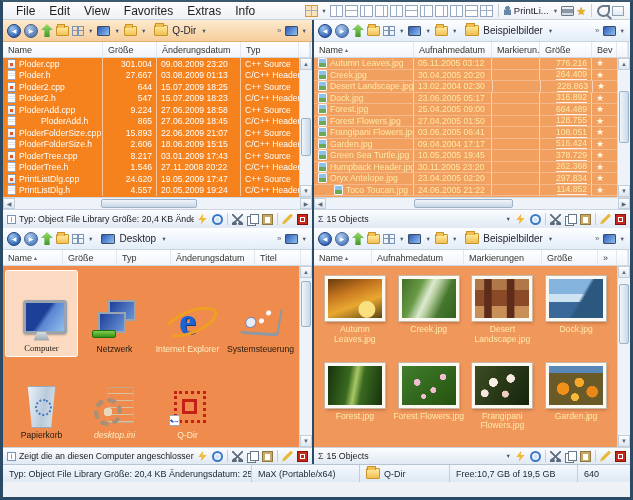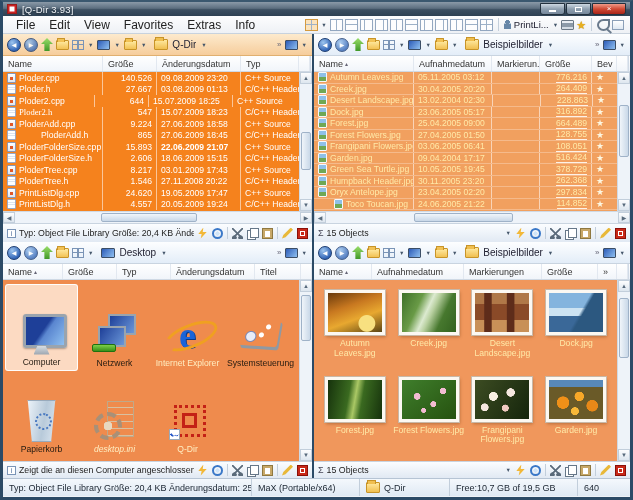--- a/index.html
+++ b/index.html
@@ -102,21 +102,21 @@
   .si-paste{background:#c8a868;border:1px solid #8f7840;position:relative;}
   .si-paste::after{content:"";position:absolute;left:2px;top:2px;right:2px;bottom:1px;background:#fff;}
   .si-rename{background:#e8b838;clip-path:polygon(0 100%,12% 68%,80% 0,100% 20%,32% 88%);}
   .si-qdir-mini{background:#c82818;border:1px solid #8a1008;position:relative;}
   .si-qdir-mini::after{content:"";position:absolute;left:2px;top:2px;right:2px;bottom:2px;border:1.5px solid #fff;}
   .psep{width:1px;height:12px;background:#c2cedb;}
   
   .bl .iconarea{background:#ef8b4d;}
   .iconarea{flex:1;display:grid;grid-template-columns:repeat(4,1fr);grid-template-rows:1fr 1fr;padding:4px 2px;}
   .dcell{display:flex;flex-direction:column;align-items:center;justify-content:flex-end;padding:3px 2px;border-radius:3px;position:relative;}
-  .dcell.sel{background:rgba(255,238,224,.8);border:1px solid rgba(255,255,255,.95);}
+  .dcell.sel{background:rgba(255,238,224,.8);border:1px solid rgba(255,255,255,.95);font-family:Liberation Serif, serif;}
   .dlabel{font-size:8.6px;color:#221a10;margin-top:3px;text-align:center;line-height:9px;}
   .dlabel.light{color:#ffeec2;}
   .dlabel.it{font-style:italic;}
   .dk{width:46px;height:42px;position:relative;flex:none;}
   .dk-folder::before{content:"";position:absolute;left:4px;top:4px;width:34px;height:32px;background:linear-gradient(#d8cc80,#a8a050);clip-path:polygon(0 10%,38% 10%,48% 22%,100% 22%,100% 100%,0 100%);}
   .dk-folder::after{content:"";position:absolute;left:10px;top:8px;width:34px;height:32px;background:linear-gradient(#f6e6a0,#e0c060);clip-path:polygon(0 10%,38% 10%,48% 22%,100% 22%,100% 100%,0 100%);box-shadow:inset 0 0 0 1px #b89838;}
   .dk-computer::before{content:"";position:absolute;left:4px;top:1px;width:38px;height:28px;border:3px solid #9aa4ae;border-radius:3px;background:linear-gradient(125deg,#1e3f98 0 45%,#5a86d0 55%,#8fc0f0);box-shadow:0 1px 2px rgba(0,0,0,.3);}
   .dk-computer::after{content:"";position:absolute;left:15px;bottom:0;width:16px;height:9px;background:linear-gradient(#d8dde2,#9aa4ae);clip-path:polygon(25% 0,75% 0,100% 100%,0 100%);}
   .dk-network::before{content:"";position:absolute;right:2px;top:0;width:24px;height:17px;border:2px solid #9aa4ae;background:linear-gradient(125deg,#1e3f98,#6a96d8);}
   .dk-network::after{content:"";position:absolute;right:12px;top:12px;width:24px;height:17px;border:2px solid #9aa4ae;background:linear-gradient(125deg,#1e3f98,#6a96d8);}
@@ -151,33 +151,20 @@
   .mainstatus{height:18px;background:linear-gradient(#f4f8fc,#dfe9f4);border-top:1px solid #b6c4d4;display:flex;align-items:center;font-size:9px;color:#1a2430;}
   .mseg{padding:0 6px;border-right:1px solid #c2cedb;white-space:nowrap;overflow:hidden;display:flex;align-items:center;gap:4px;height:100%;}
   .mseg.grow{flex:1;}
   .mseg:last-child{border-right:none;}
 </style>
 </head>
 <body>
 
 <div class="window">
 
-  <div class="titlebar">
-    <span class="app-icon"></span>
-    <span class="title">[Q-Dir 3.93]</span>
-    <span class="winbtns">
-      <span class="wb">
-          <span class="minglyph"></span>
-        </span>
-      <span class="wb">
-          <span class="maxglyph"></span>
-        </span>
-      <span class="wb close">×</span>
-    </span>
-  </div>
 
   <div class="menurow">
     <div id="menus" style="display:flex">
         <span class="menu-item">File</span>
         <span class="menu-item">Edit</span>
         <span class="menu-item">View</span>
         <span class="menu-item">Favorites</span>
         <span class="menu-item">Extras</span>
         <span class="menu-item">Info</span>
       </div>
@@ -245,44 +232,44 @@
           <span class="hcell" style="flex: 1 1 0%;"></span>
           <span class="corner"></span>
         </div>
       <div class="pbody">
         <div class="listarea">
             <div class="frow">
               <span class="fcell" style="width: 100px; flex: 0 0 auto;">
                 <span class="fi fi-cpp"></span>
                 <span>Ploder.cpp</span>
               </span>
-              <span class="fcell num" style="width: 54px; flex: 0 0 auto;">140.526</span>
+              <span class="fcell num" style="width: 54px; flex: 0 0 auto;">301.004</span>
               <span class="fcell" style="width: 84px; flex: 0 0 auto;">09.08.2009 23:20</span>
               <span class="fcell last" style="flex: 1 1 0%;">C++ Source</span>
             </div>
             <div class="frow">
               <span class="fcell" style="width: 100px; flex: 0 0 auto;">
                 <span class="fi fi-h"></span>
                 <span>Ploder.h</span>
               </span>
               <span class="fcell num" style="width: 54px; flex: 0 0 auto;">27.667</span>
               <span class="fcell" style="width: 84px; flex: 0 0 auto;">03.08.2009 01:13</span>
               <span class="fcell last" style="flex: 1 1 0%;">C/C++ Header</span>
             </div>
             <div class="frow">
-              <span class="fcell" style="width: 92px; flex: 0 0 auto;">
+              <span class="fcell" style="width: 100px; flex: 0 0 auto;">
                 <span class="fi fi-cpp"></span>
                 <span>Ploder2.cpp</span>
               </span>
               <span class="fcell num" style="width: 54px; flex: 0 0 auto;">644</span>
               <span class="fcell" style="width: 84px; flex: 0 0 auto;">15.07.2009 18:25</span>
               <span class="fcell last" style="flex: 1 1 0%;">C++ Source</span>
             </div>
             <div class="frow">
-              <span class="fcell" style="width: 100px; flex: 0 0 auto; font-family: Liberation Serif, serif;">
+              <span class="fcell" style="width: 100px; flex: 0 0 auto;">
                 <span class="fi fi-h"></span>
                 <span>Ploder2.h</span>
               </span>
               <span class="fcell num" style="width: 54px; flex: 0 0 auto;">547</span>
               <span class="fcell" style="width: 84px; flex: 0 0 auto;">15.07.2009 18:23</span>
               <span class="fcell last" style="flex: 1 1 0%;">C/C++ Header</span>
             </div>
             <div class="frow">
               <span class="fcell" style="width: 100px; flex: 0 0 auto;">
                 <span class="fi fi-cpp"></span>
@@ -300,21 +287,21 @@
               <span class="fcell num" style="width: 54px; flex: 0 0 auto;">865</span>
               <span class="fcell" style="width: 84px; flex: 0 0 auto;">27.06.2009 18:45</span>
               <span class="fcell last" style="flex: 1 1 0%;">C/C++ Header</span>
             </div>
             <div class="frow">
               <span class="fcell" style="width: 100px; flex: 0 0 auto;">
                 <span class="fi fi-cpp"></span>
                 <span>PloderFolderSize.cpp</span>
               </span>
               <span class="fcell num" style="width: 54px; flex: 0 0 auto;">15.893</span>
-              <span class="fcell" style="width: 84px; flex: 0 0 auto; font-weight: bold;">22.06.2009 21:07</span>
+              <span class="fcell" style="width: 84px; flex: 0 0 auto;">22.06.2009 21:07</span>
               <span class="fcell last" style="flex: 1 1 0%;">C++ Source</span>
             </div>
             <div class="frow">
               <span class="fcell" style="width: 100px; flex: 0 0 auto;">
                 <span class="fi fi-h"></span>
                 <span>PloderFolderSize.h</span>
               </span>
               <span class="fcell num" style="width: 54px; flex: 0 0 auto;">2.606</span>
               <span class="fcell" style="width: 84px; flex: 0 0 auto;">18.06.2009 15:15</span>
               <span class="fcell last" style="flex: 1 1 0%;">C/C++ Header</span>

